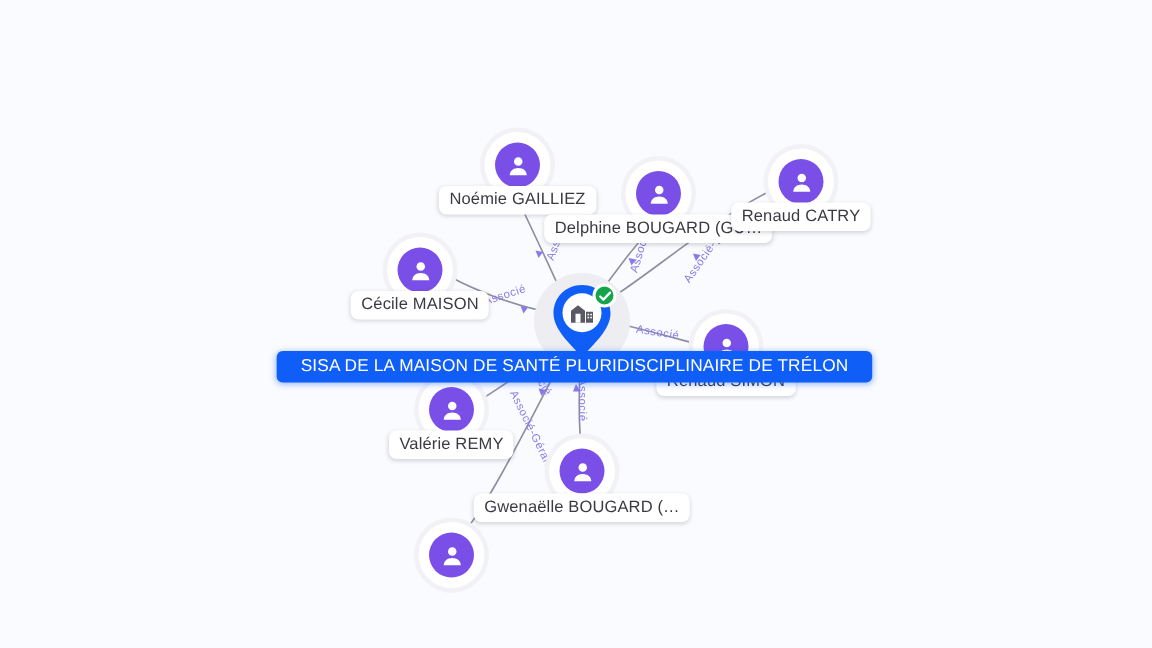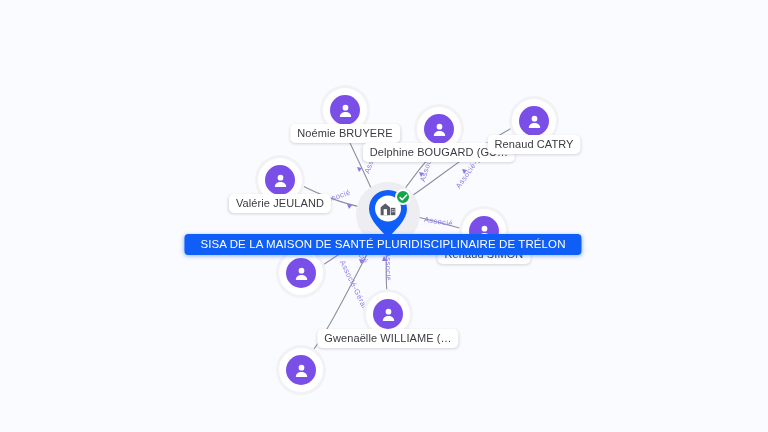--- a/index.html
+++ b/index.html
@@ -209,22 +209,23 @@
         </svg>
         <div class="check-badge">
           <svg width="9" height="9" viewBox="0 0 12 12">
               <path d="M1.5 6.2 L4.3 9 L10.3 2.8" stroke="#ffffff" stroke-width="2" fill="none" stroke-linecap="round" stroke-linejoin="round"></path>
             </svg>
         </div>
       </div>
     </div>
   </div>
 
-  <div class="label" style="left:345px;top:124px;">Noémie BRUYERE</div>
+  <div class="label" style="left:345px;top:124px;">Noémie GAILLIEZ</div>
   <div class="label" style="left:439px;top:143px;">Delphine BOUGARD (GU…</div>
   <div class="label" style="left:534px;top:135px;">Renaud CATRY</div>
-  <div class="label" style="left:280px;top:194px;">Valérie JEULAND</div>
+  <div class="label" style="left:280px;top:194px;">Cécile MAISON</div>
   <div class="label" style="left:484px;top:245px;">Renaud SIMON</div>
-  <div class="label" style="left:388px;top:329px;">Gwenaëlle WILLIAME (…</div>
+  <div class="label" style="left:301px;top:287px;">Valérie REMY</div>
+  <div class="label" style="left:388px;top:329px;">Gwenaëlle BOUGARD (…</div>
 
   <div class="label selected" style="left:383px;top:234px;">SISA DE LA MAISON DE SANTÉ PLURIDISCIPLINAIRE DE TRÉLON</div>
 
 </div>
 
 </body></html>

